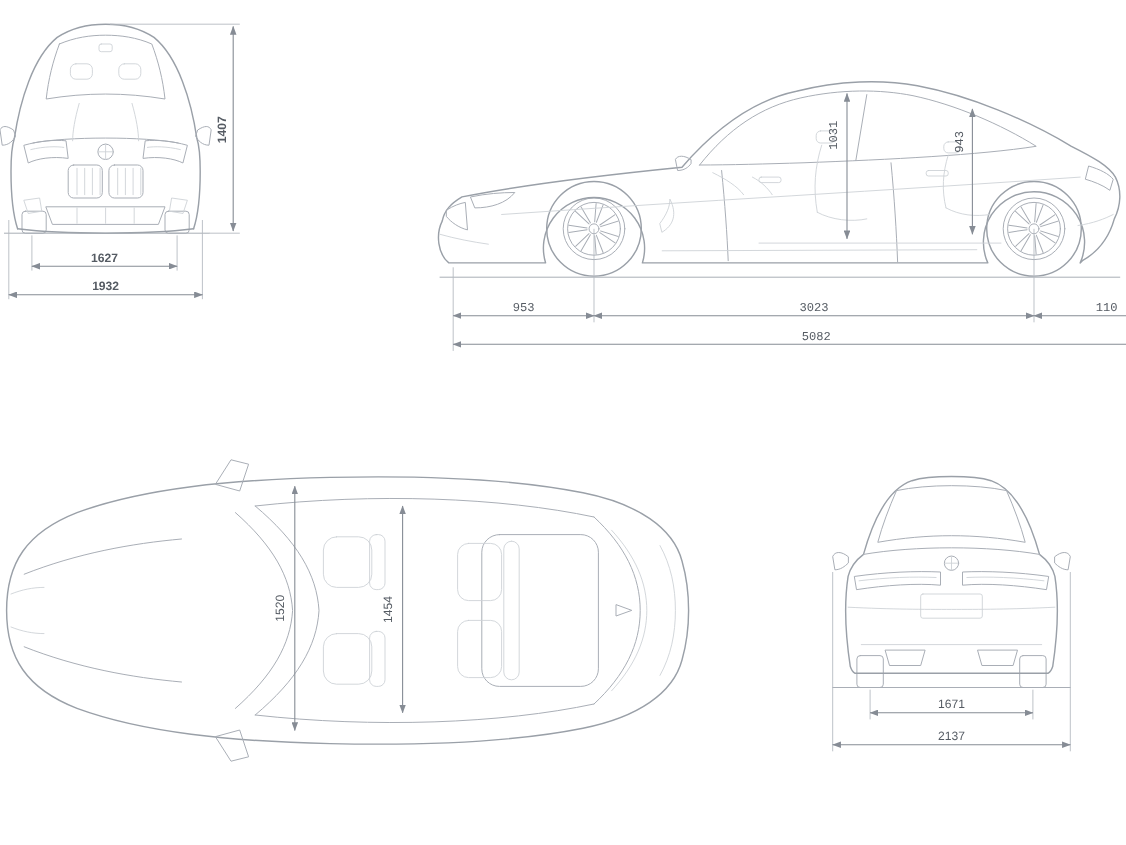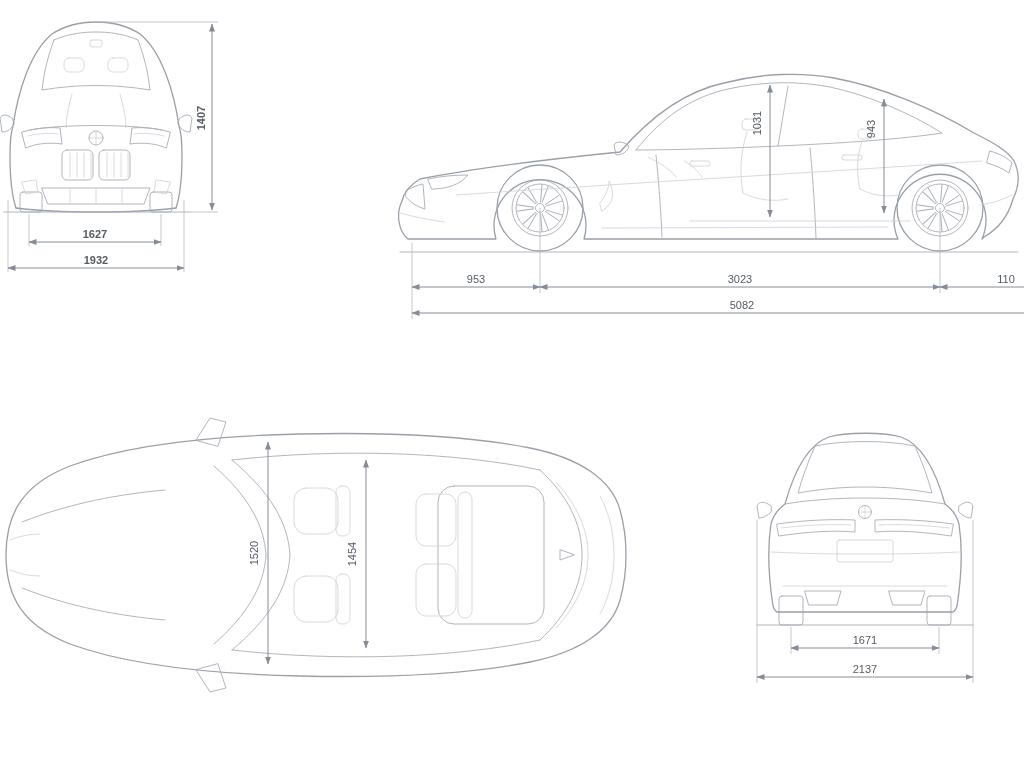--- a/index.html
+++ b/index.html
@@ -92,21 +92,21 @@
     <text class="dim-label" x="95" y="238">1627</text>
 
     <line class="ext" x1="8" y1="200" x2="8" y2="272"></line>
     <line class="ext" x1="184" y1="200" x2="184" y2="272"></line>
     <line class="dim" marker-start="url(#mf)" marker-end="url(#mf)" x1="8" y1="268" x2="184" y2="268"></line>
     <text class="dim-label" x="96" y="264">1932</text>
   </g>
 </svg>
 </div>
 
-<div class="view" style="left:390px;top:45px;">
+<div class="view" style="left:390px;top:45px;font-family:Liberation Mono, monospace;">
 <svg width="634" height="300" viewBox="0 0 634 300">
   <defs>
     <marker id="ms" markerWidth="8" markerHeight="6" refX="7.5" refY="3" orient="auto-start-reverse" markerUnits="userSpaceOnUse">
       <path d="M0,0 L8,3 L0,6 Z" fill="#868c95"></path>
     </marker>
   </defs>
 
   <g>
 
     <g id="wheelF" class="car-thin">

